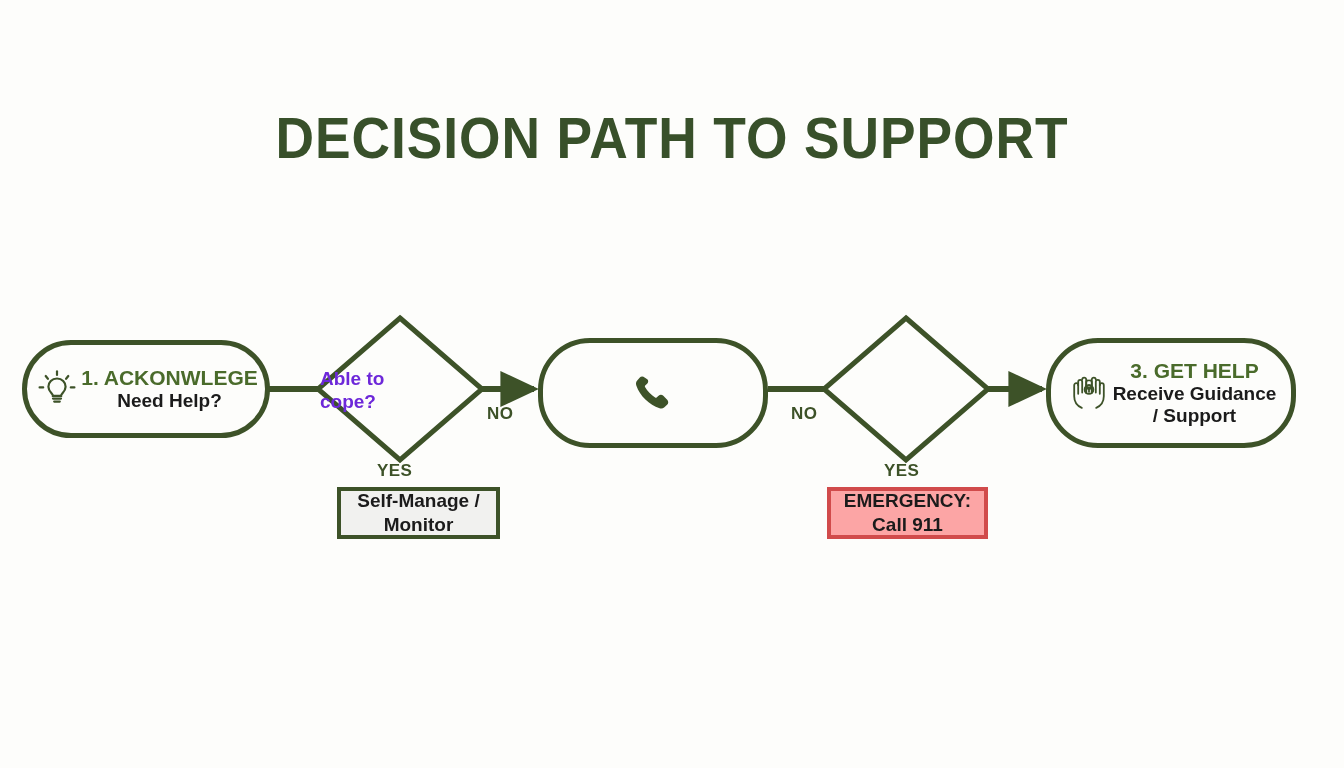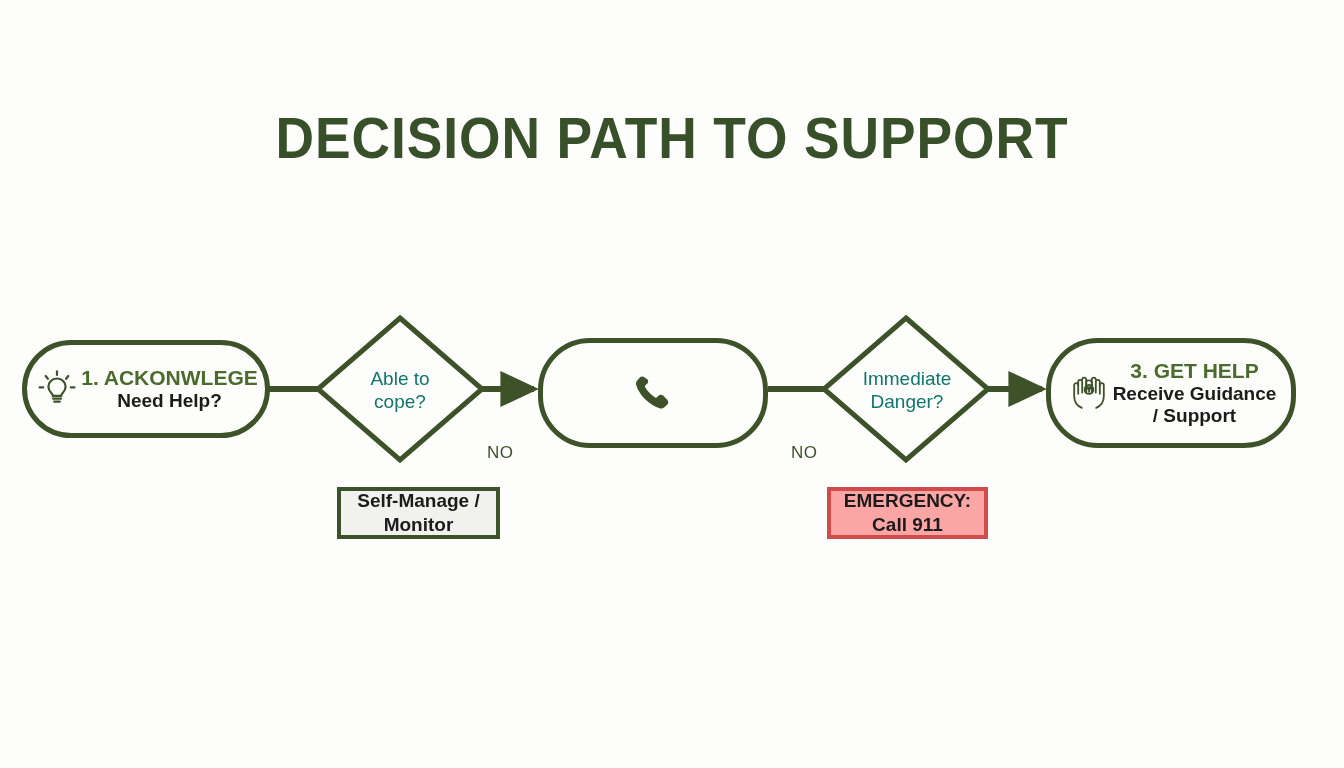--- a/index.html
+++ b/index.html
@@ -94,39 +94,37 @@
     white-space: nowrap;
   }
 
   #node-ack   { left: 22px;   top: 340px; width: 248px; height: 98px; }
   #node-call  { left: 538px;  top: 338px; width: 230px; height: 110px; }
   #node-help  { left: 1046px; top: 338px; width: 250px; height: 110px; }
 
   
   .diamond-label {
     position: absolute;
-    text-align: center;
     font-size: 19px;
-    font-weight: 400;
-    color: #0f766e;
+    font-weight: 700;
+    color: #6d28d9;
     line-height: 1.2;
     white-space: nowrap;
   }
   #diamond-cope-label   { left: 320px; top: 368px; width: 160px; }
   #diamond-danger-label { left: 826px; top: 368px; width: 162px; }
 
   
   .edge-label {
     position: absolute;
     font-size: 17px;
-    font-weight: 400;
+    font-weight: 700;
     color: #3d5228;
     letter-spacing: 0.4px;
     white-space: nowrap;
-    margin-top: 39px;
   }
   #label-no-1  { left: 487px;  top: 404px; }
   #label-yes-1 { left: 377px;  top: 461px; }
   #label-no-2  { left: 791px;  top: 404px; }
   #label-yes-2 { left: 884px;  top: 461px; }
 
   
   .term-box {
     position: absolute;
     box-sizing: border-box;
@@ -240,24 +238,20 @@
         <span class="node-sub">/ Support</span>
       </span>
     </div>
   </div>
 
   <div class="diamond-label" id="diamond-cope-label">
     <div>Able to</div>
     <div>cope?</div>
   </div>
 
-  <div class="diamond-label" id="diamond-danger-label">
-    <div>Immediate</div>
-    <div>Danger?</div>
-  </div>
 
   <div class="edge-label" id="label-no-1">NO</div>
   <div class="edge-label" id="label-yes-1">YES</div>
   <div class="edge-label" id="label-no-2">NO</div>
   <div class="edge-label" id="label-yes-2">YES</div>
 
   <div class="term-box" id="box-self-manage">
     <div>
       <div>Self-Manage /</div>
       <div>Monitor</div>

